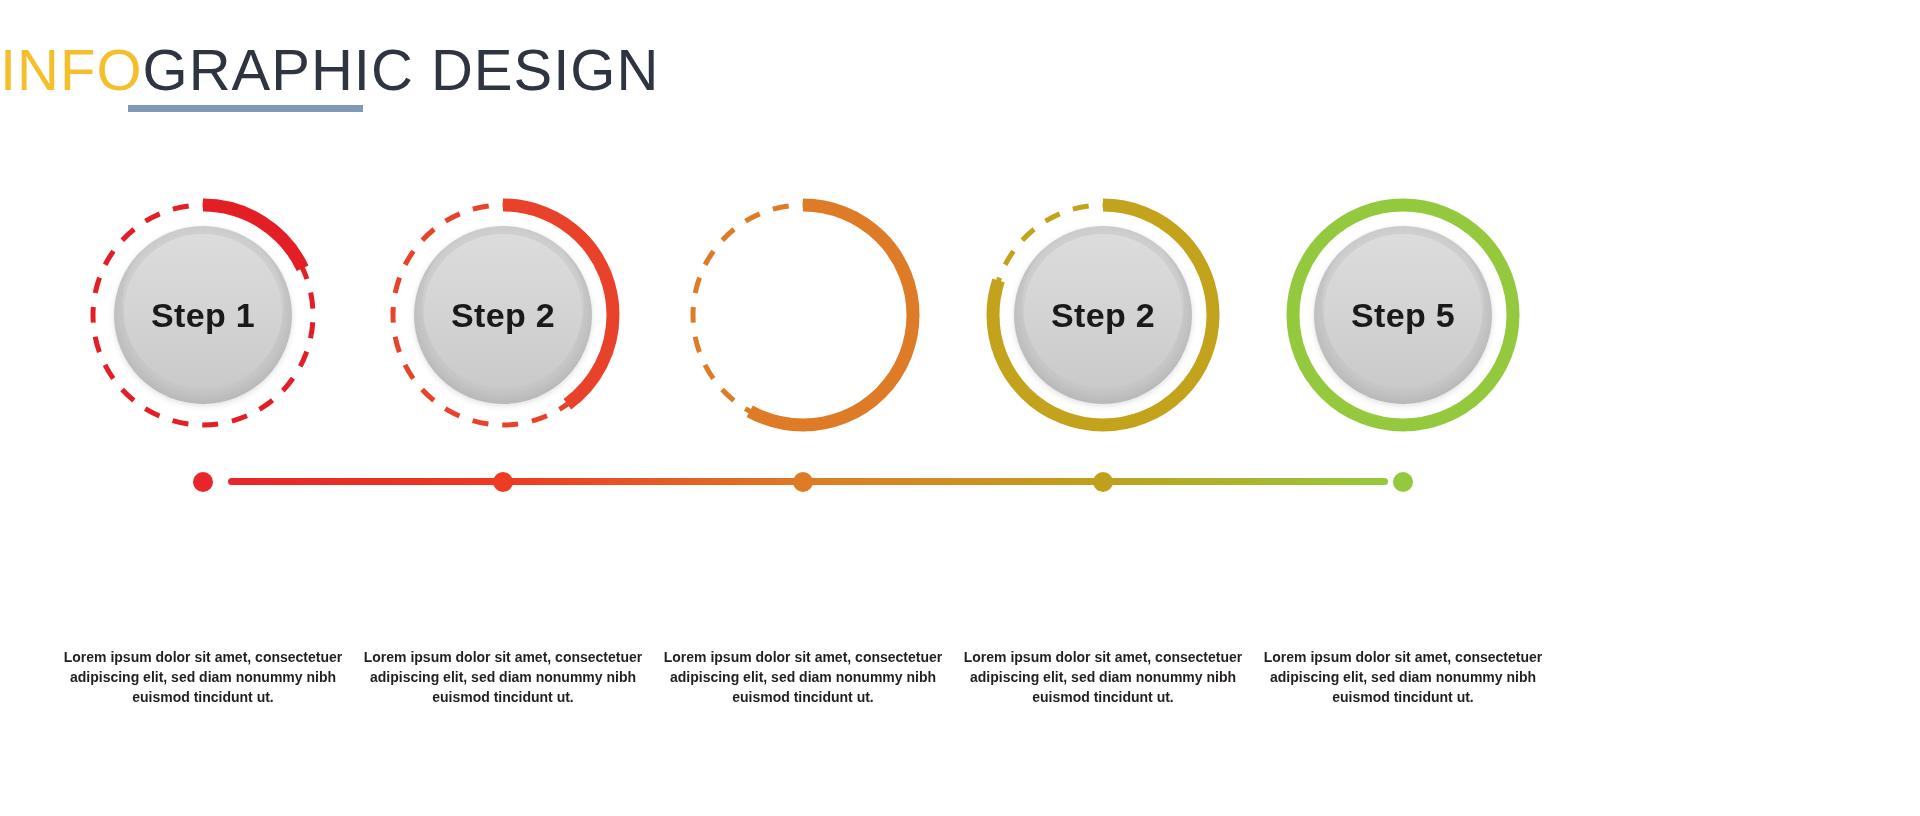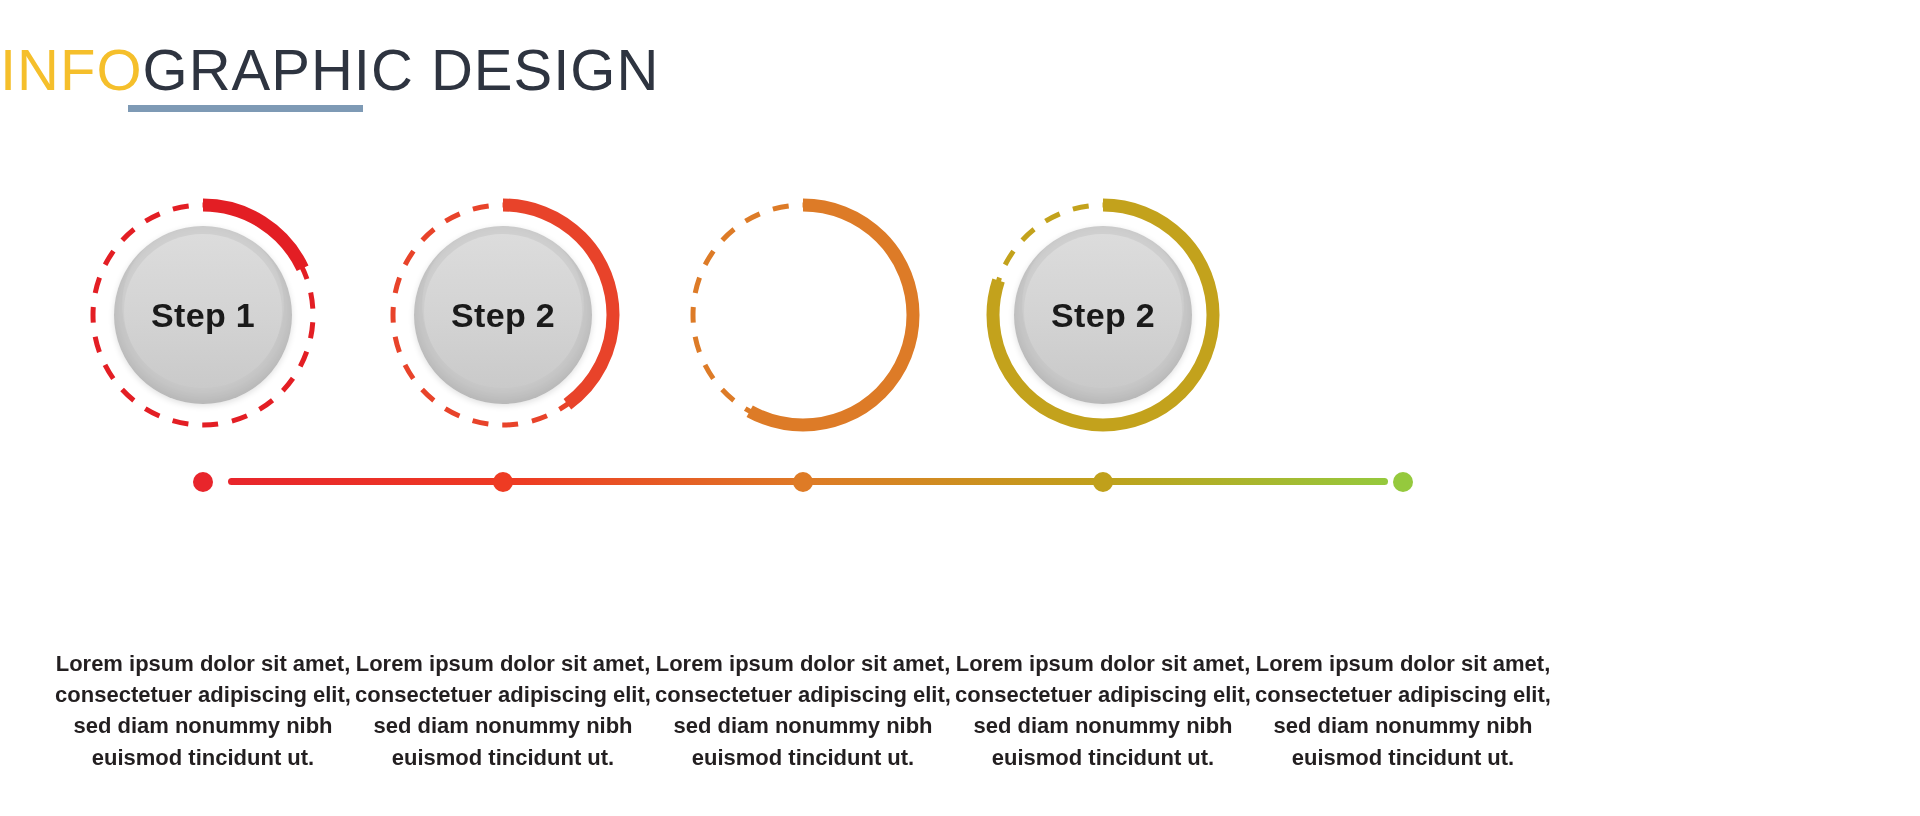--- a/index.html
+++ b/index.html
@@ -61,21 +61,21 @@
   }
   .conn-dot {
     position:absolute; top:6px; width:20px; height:20px; border-radius:50%;
   }
 
   
   .captions { position:absolute; left:0; top:648px; width:1920px; }
   .caption {
     position:absolute; top:0; width:300px;
     text-align:center;
-    font-size:22px; font-weight:bold; color:#231f20;
+    font-size:14px; font-weight:bold; color:#231f20;
     line-height:1.42;
   }
 </style>
 </head>
 <body>
 
 <div id="canvas">
 
   <div class="title-wrap">
     <div class="title">
@@ -111,20 +111,28 @@
       </div>
       <div class="step" style="left: 978px;">
         <svg class="ring-svg" viewBox="0 0 250 250">
           <circle cx="125" cy="125" r="110" fill="none" stroke="#C3A21C" stroke-width="5" stroke-dasharray="16 14" stroke-linecap="butt" transform="rotate(-90 125 125)"></circle>
           <circle cx="125" cy="125" r="110" fill="none" stroke="#C3A21C" stroke-width="13" stroke-linecap="butt" stroke-dasharray="552.9203070318036 140.23007675795088" transform="rotate(-90 125 125)"></circle>
         </svg>
         <div class="inner-ball">
           <span class="step-label">Step 2</span>
         </div>
       </div>
+      <div class="step" style="left: 1278px;">
+        <svg class="ring-svg" viewBox="0 0 250 250">
+          <circle cx="125" cy="125" r="110" fill="none" stroke="#95C93D" stroke-width="13" stroke-linecap="butt" transform="rotate(-90 125 125)"></circle>
+        </svg>
+        <div class="inner-ball">
+          <span class="step-label">Step 5</span>
+        </div>
+      </div>
     </div>
 
   <div class="connector">
     <div class="conn-line" style="background: linear-gradient(90deg, rgb(232, 37, 43) 0%, rgb(238, 59, 35) 25%, rgb(222, 123, 38) 50%, rgb(192, 160, 27) 75%, rgb(149, 201, 61) 100%);"></div>
   <div class="conn-dot" style="left: 193px; background: rgb(232, 37, 43);"></div>
       <div class="conn-dot" style="left: 493px; background: rgb(238, 59, 35);"></div>
       <div class="conn-dot" style="left: 793px; background: rgb(222, 123, 38);"></div>
       <div class="conn-dot" style="left: 1093px; background: rgb(192, 160, 27);"></div>
       <div class="conn-dot" style="left: 1393px; background: rgb(149, 201, 61);"></div>
     </div>

